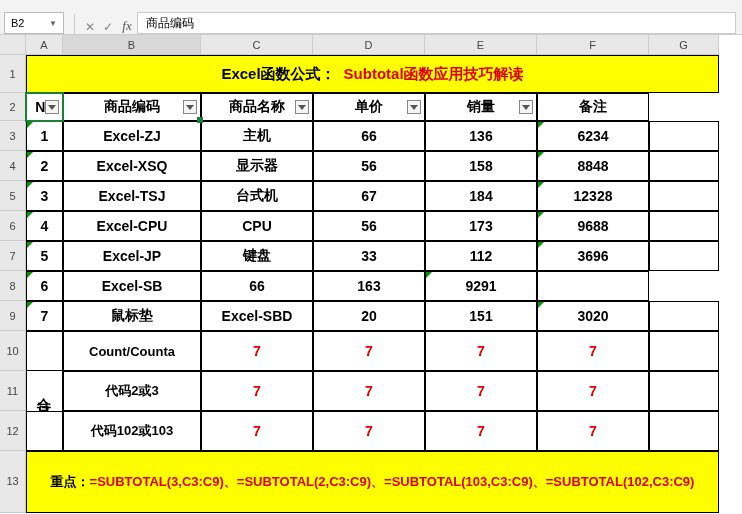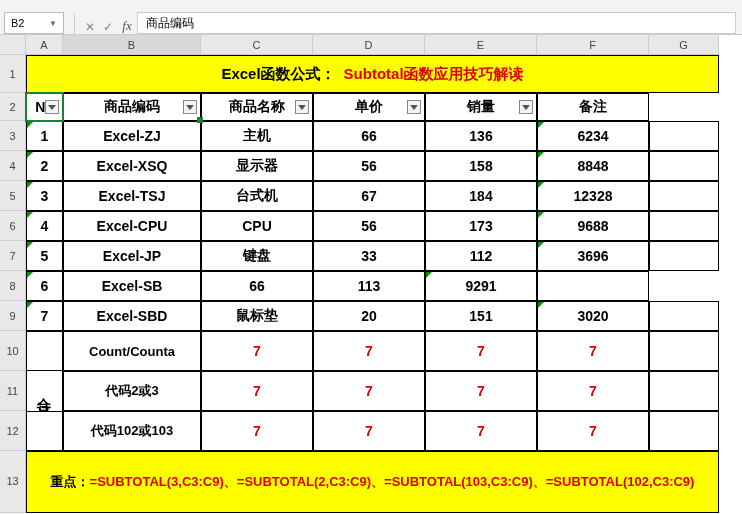--- a/index.html
+++ b/index.html
@@ -164,29 +164,29 @@
       <div class="td">33</div>
       <div class="td">112</div>
       <div class="td green-tri">3696</div>
       <div class="td"></div>
     </div>
     <div class="grid r-data">
       <div class="rowhdr">8</div>
       <div class="td green-tri">6</div>
       <div class="td">Excel-SB</div>
       <div class="td">66</div>
-      <div class="td">113</div>
+      <div class="td">163</div>
       <div class="td green-tri">9291</div>
       <div class="td"></div>
     </div>
     <div class="grid r-data">
       <div class="rowhdr">9</div>
       <div class="td green-tri">7</div>
+      <div class="td">鼠标垫</div>
       <div class="td">Excel-SBD</div>
-      <div class="td">鼠标垫</div>
       <div class="td">20</div>
       <div class="td">151</div>
       <div class="td green-tri">3020</div>
       <div class="td"></div>
     </div>
   </div>
 
 <div class="grid r-sum">
   <div class="rowhdr">10</div>
   <div class="td merge-v" style="grid-row: span 1;"></div>

